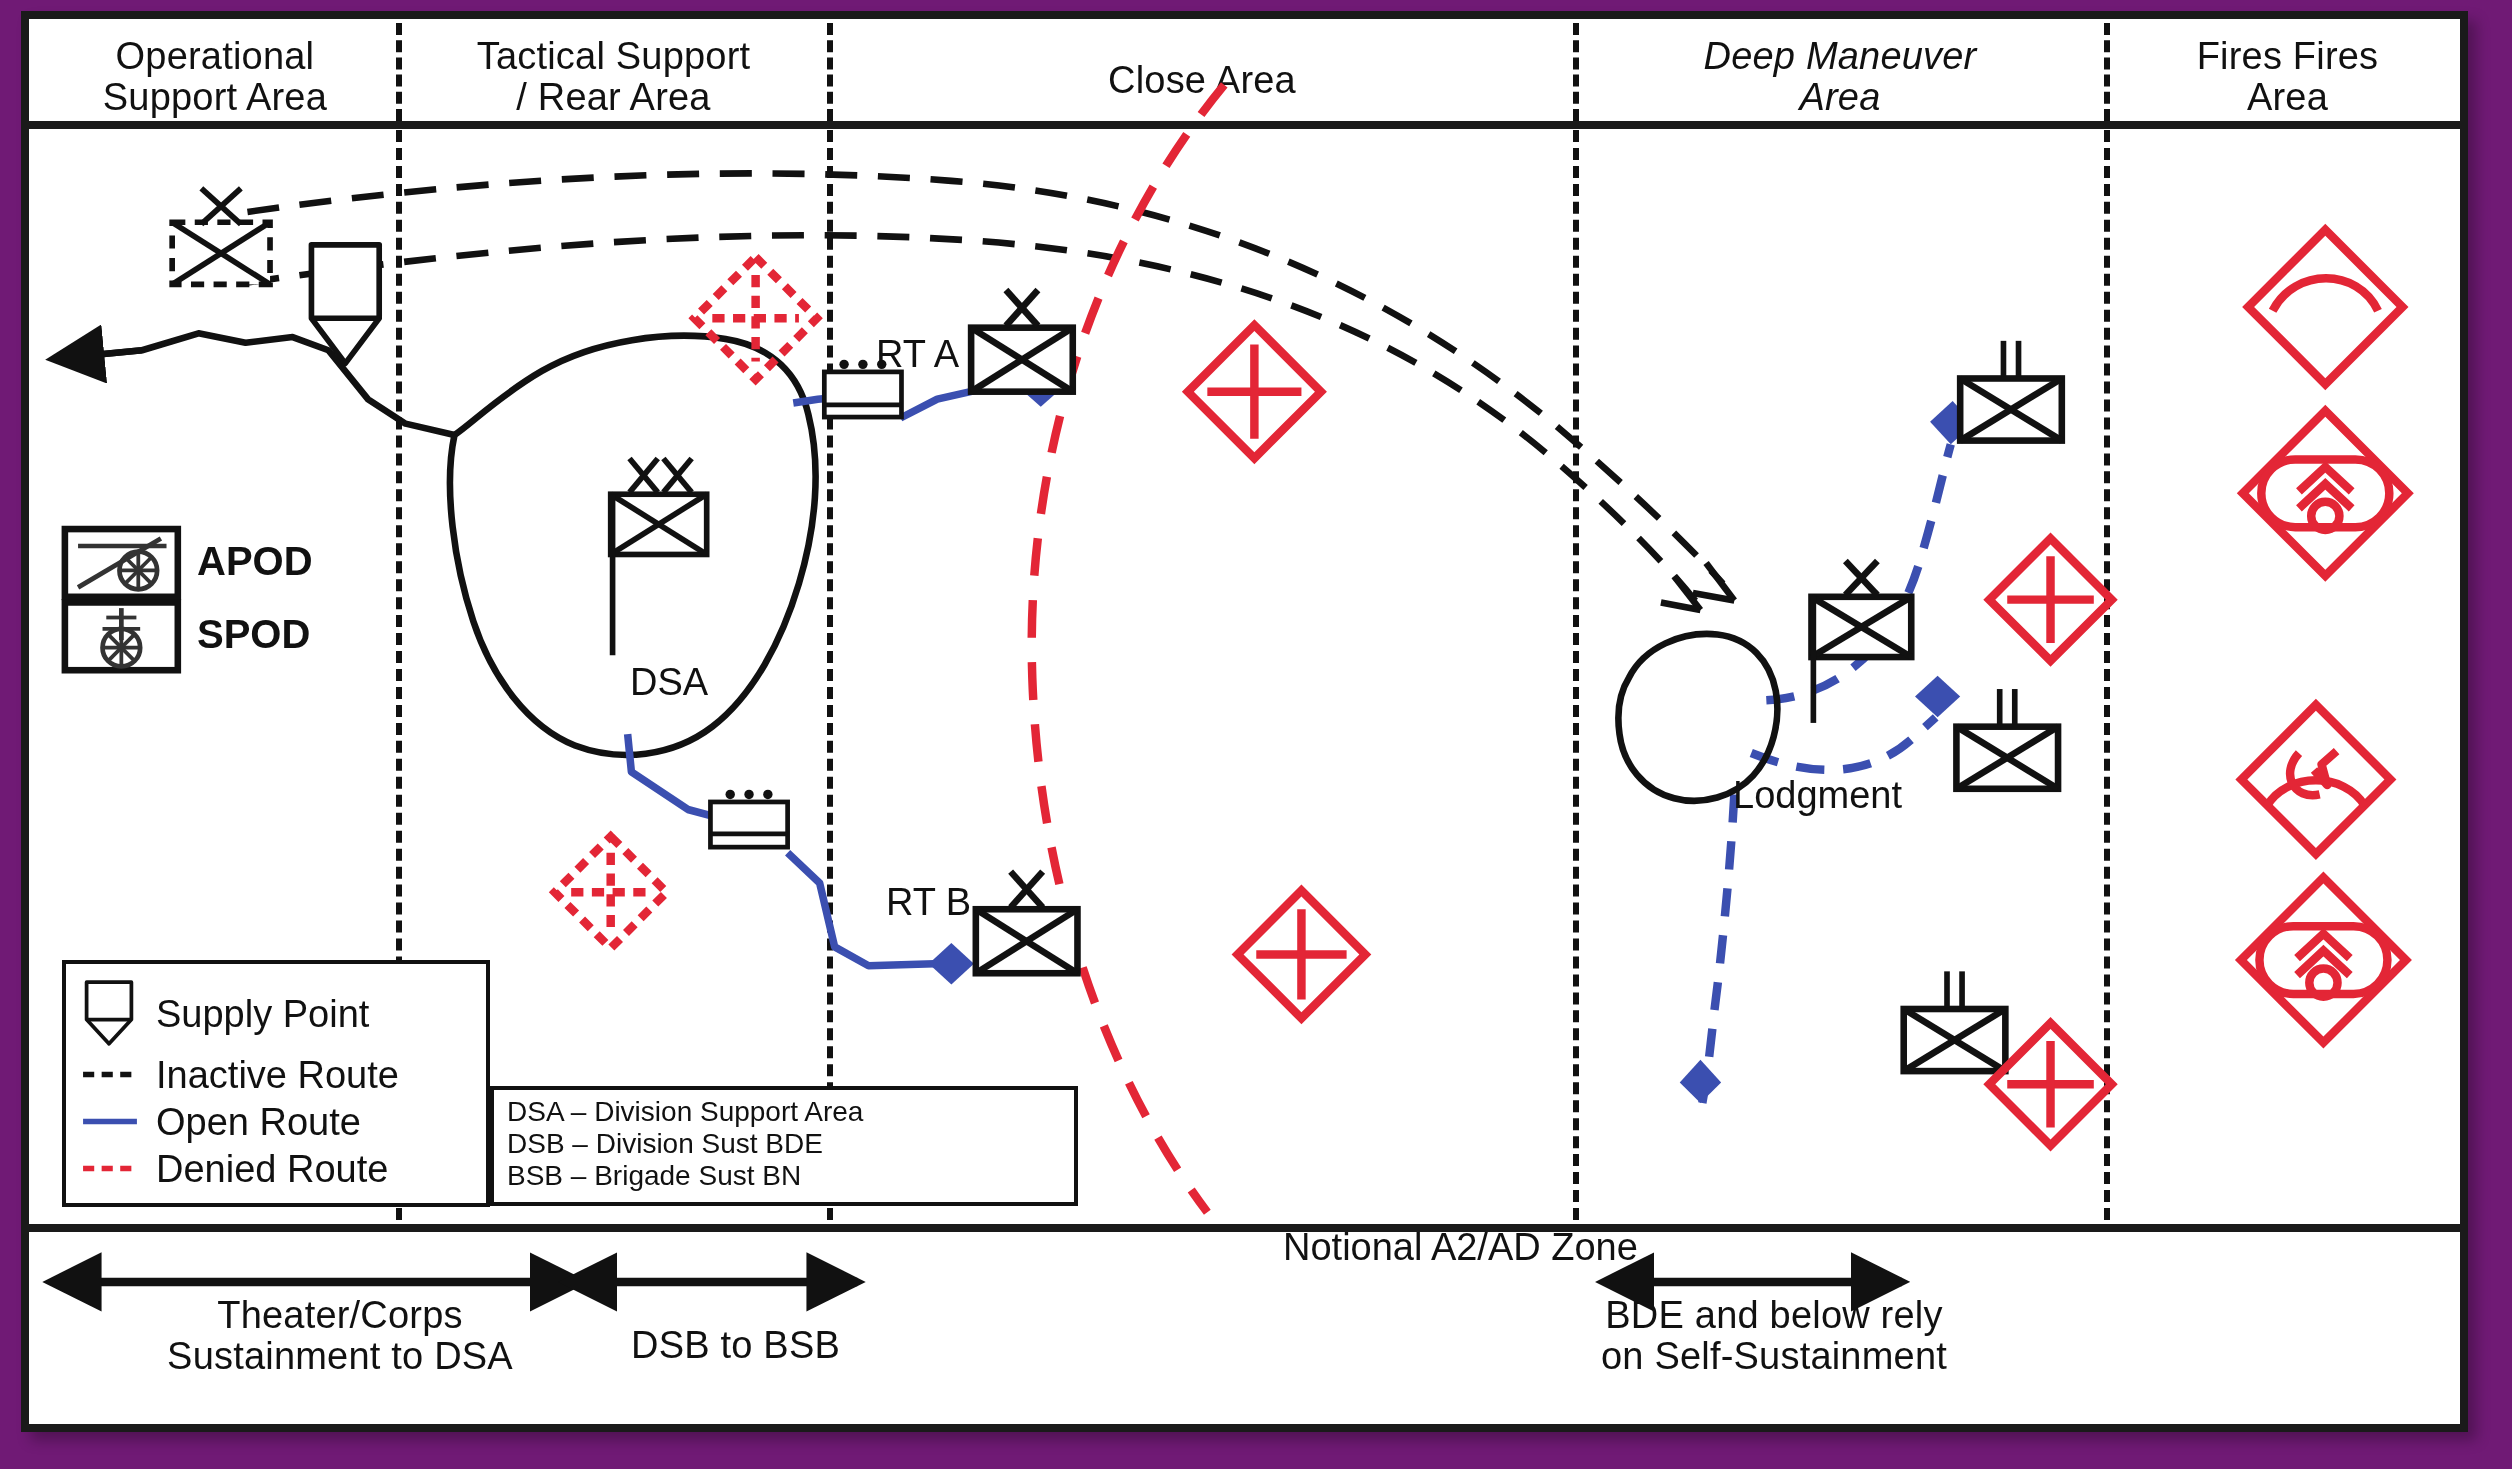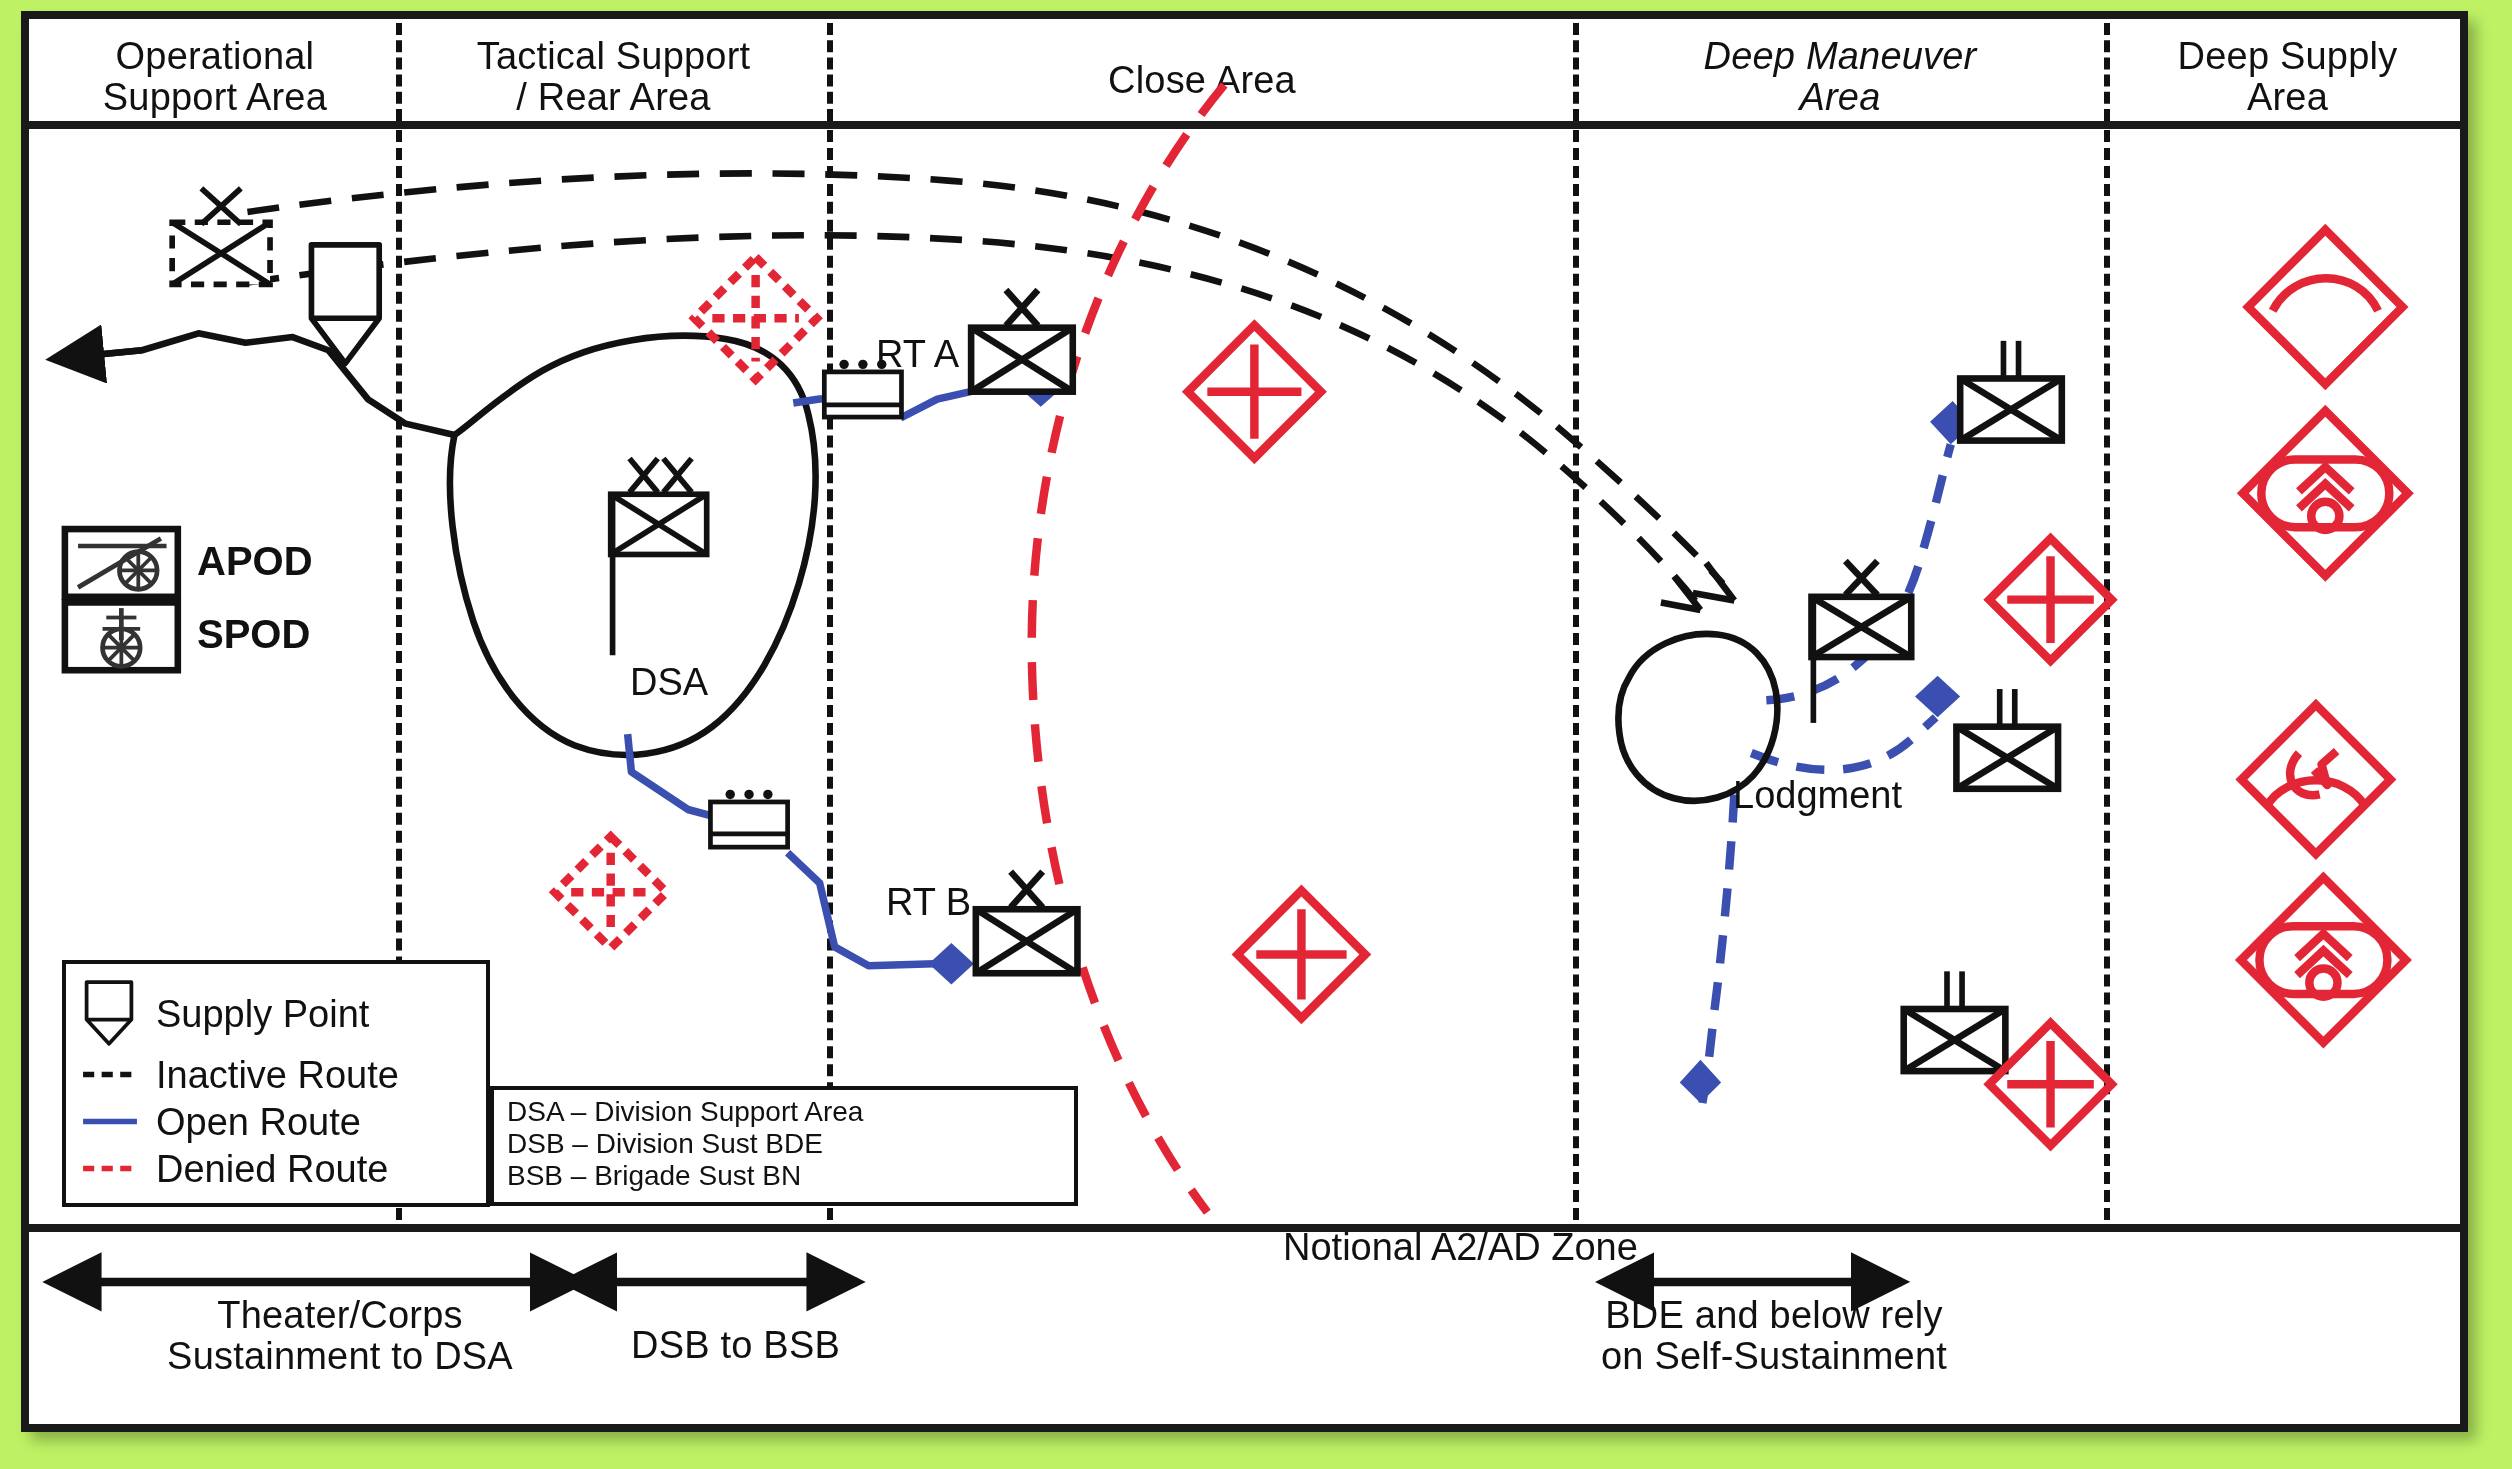--- a/index.html
+++ b/index.html
@@ -1,20 +1,20 @@
 <!DOCTYPE html>
 <html style="font-size:15px"><head>
 <meta charset="utf-8">
 <style>
   html,body{margin:0;padding:0;background:#ffffff;}
   body{font-family:"Liberation Sans", sans-serif;}
   #page{
     position:relative;
     width:2512px;height:1469px;
-    background:#bef264;
+    background:#701a75;
     overflow:hidden;
   }
   #outer-frame{
     position:absolute;
     left:21px;top:11.3px;
     width:2447px;height:1421px;
     border:8.5px solid #1a1a1a;
     box-sizing:border-box;
     background:#ffffff;
     box-shadow:9.4px 9.4px 13px rgba(0,0,0,0.28);
@@ -93,21 +93,21 @@
       <div>/ Rear Area</div>
     </div>
     <div class="zone-label" style="left:806px;top:41px;width:734px;">
       <div>Close Area</div>
     </div>
     <div class="zone-label" style="left:1551px;top:17px;width:520px;font-style:italic;">
       <div>Deep Maneuver</div>
       <div>Area</div>
     </div>
     <div class="zone-label" style="left:2082px;top:17px;width:353px;">
-      <div>Deep Supply</div>
+      <div>Fires Fires</div>
       <div>Area</div>
     </div>
 
     <div class="vdash" style="left:367px;top:111px;height:1090px;"></div>
     <div class="vdash" style="left:798px;top:111px;height:1090px;"></div>
     <div class="vdash" style="left:1544px;top:111px;height:1090px;"></div>
     <div class="vdash" style="left:2075px;top:111px;height:1090px;"></div>
 
     <div class="hdr-rule" style="top:1205px;"></div>
 

